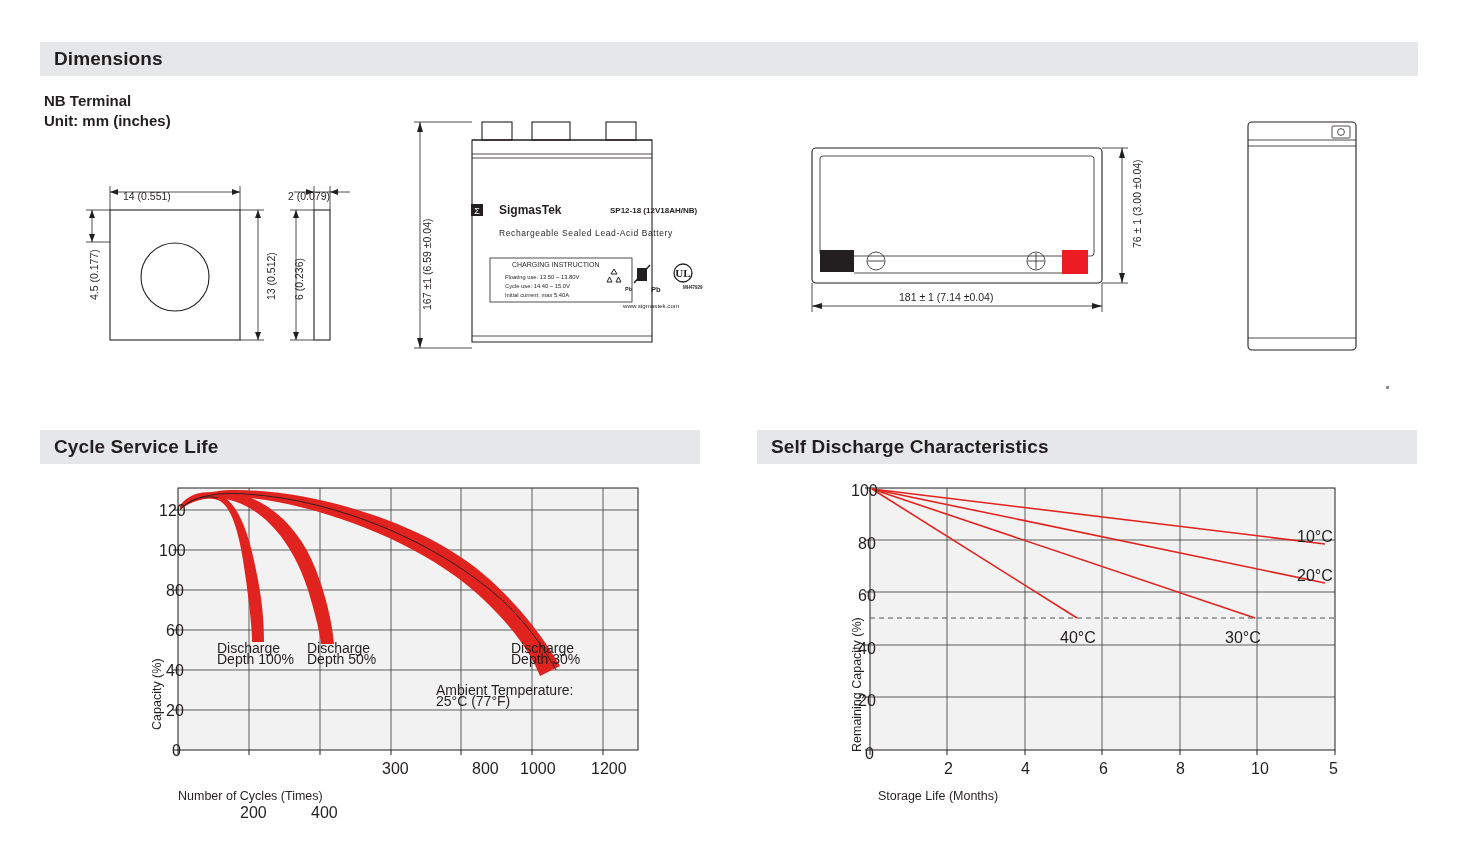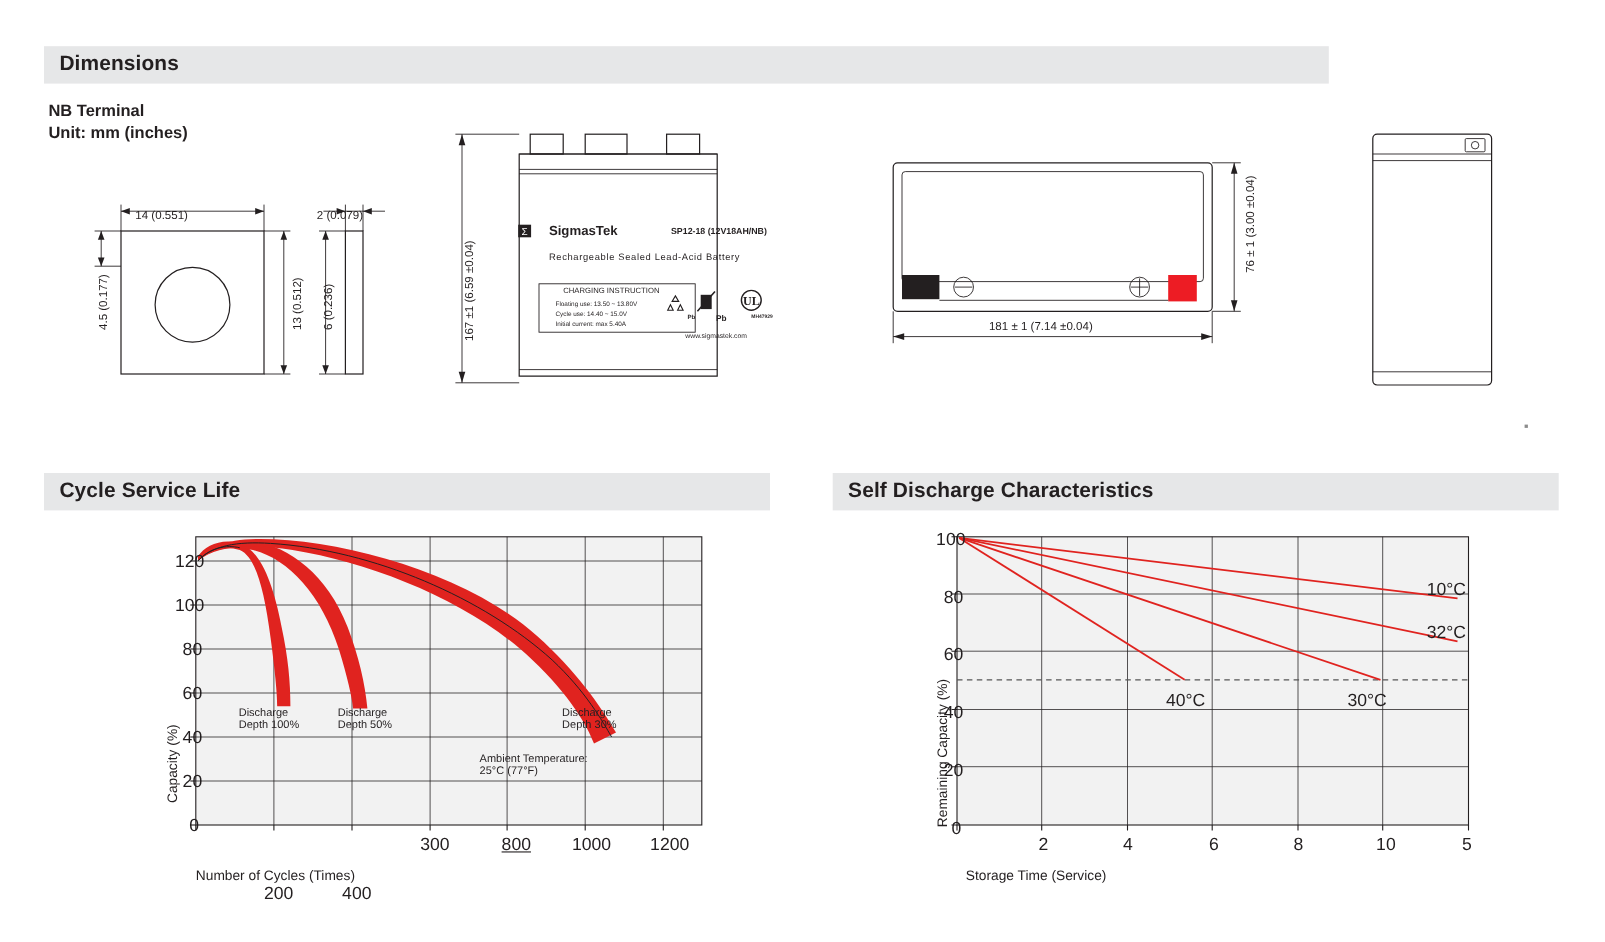--- a/index.html
+++ b/index.html
@@ -22,21 +22,21 @@
     display: flex;
     align-items: center;
   }
   .section-bar .section-title {
     font-size: 19px;
     font-weight: bold;
     color: #231f20;
     padding-left: 14px;
     letter-spacing: 0.1px;
   }
-  #dimensions-bar { left: 40px; top: 42px; width: 1168px; }
+  #dimensions-bar { left: 40px; top: 42px; width: 1378px; }
   #cycle-bar { left: 40px; top: 430px; width: 660px; }
   #self-bar { left: 757px; top: 430px; width: 660px; }
 
   .sub-title {
     position: absolute;
     font-size: 15px;
     font-weight: bold;
   }
   .sub-unit {
     position: absolute;
@@ -69,21 +69,21 @@
     white-space: nowrap;
   }
   .chart-axis-title {
     position: absolute;
     font-size: 12.5px;
     color: #231f20;
     white-space: nowrap;
   }
   .ann-box {
     position: absolute;
-    font-size: 10px;
+    font-size: 14px;
     line-height: 11px;
     color: #231f20;
     white-space: nowrap;
   }
   .label-batt {
     position: absolute;
     color: #231f20;
     white-space: nowrap;
     padding-left: 15px;
   }
@@ -326,21 +326,21 @@
 <div class="chart-label" style="left:159px; top:542px;">100</div>
 <div class="chart-label" style="left:166px; top:582px;">80</div>
 <div class="chart-label" style="left:166px; top:622px;">60</div>
 <div class="chart-label" style="left:166px; top:662px;">40</div>
 <div class="chart-label" style="left:166px; top:702px;">20</div>
 <div class="chart-label" style="left:172px; top:742px;">0</div>
 
 <div class="chart-label" style="left:240px; top:804px;">200</div>
 <div class="chart-label" style="left:311px; top:804px;">400</div>
 <div class="chart-label" style="left:382px; top:760px;">300</div>
-<div class="chart-label" style="left:456px; top:760px;text-decoration:underline;">800</div>
+<div class="chart-label" style="left:472px; top:760px;">800</div>
 <div class="chart-label" style="left:520px; top:760px;">1000</div>
 <div class="chart-label" style="left:591px; top:760px;">1200</div>
 
 <div class="chart-axis-title vert" style="left:150px; top:730px;">Capacity (%)</div>
 <div class="chart-axis-title" style="left:178px; top:789px;">Number of Cycles (Times)</div>
 
 <div class="ann-box" style="left:217px; top:643px;">
   <div>Discharge</div>
   <div>Depth 100%</div>
 </div>
@@ -414,20 +414,20 @@
 <div class="chart-label" style="left:865px; top:745px;">0</div>
 
 <div class="chart-label" style="left:944px; top:760px;">2</div>
 <div class="chart-label" style="left:1021px; top:760px;">4</div>
 <div class="chart-label" style="left:1099px; top:760px;">6</div>
 <div class="chart-label" style="left:1176px; top:760px;">8</div>
 <div class="chart-label" style="left:1251px; top:760px;">10</div>
 <div class="chart-label" style="left:1329px; top:760px;">5</div>
 
 <div class="chart-axis-title vert" style="left:850px; top:752px;">Remaining Capacity (%)</div>
-<div class="chart-axis-title" style="left:878px; top:789px;">Storage Time (Service)</div>
+<div class="chart-axis-title" style="left:878px; top:789px;">Storage Life (Months)</div>
 
 <div class="chart-label" style="left:1297px; top:528px;">10°C</div>
-<div class="chart-label" style="left:1297px; top:567px;">32°C</div>
+<div class="chart-label" style="left:1297px; top:567px;">20°C</div>
 <div class="chart-label" style="left:1225px; top:629px;">30°C</div>
 <div class="chart-label" style="left:1060px; top:629px;">40°C</div>
 
 <div style="position:absolute; left:1386px; top:386px; width:3px; height:3px; background:#8c8c8c;"></div>
 
 </body></html>

